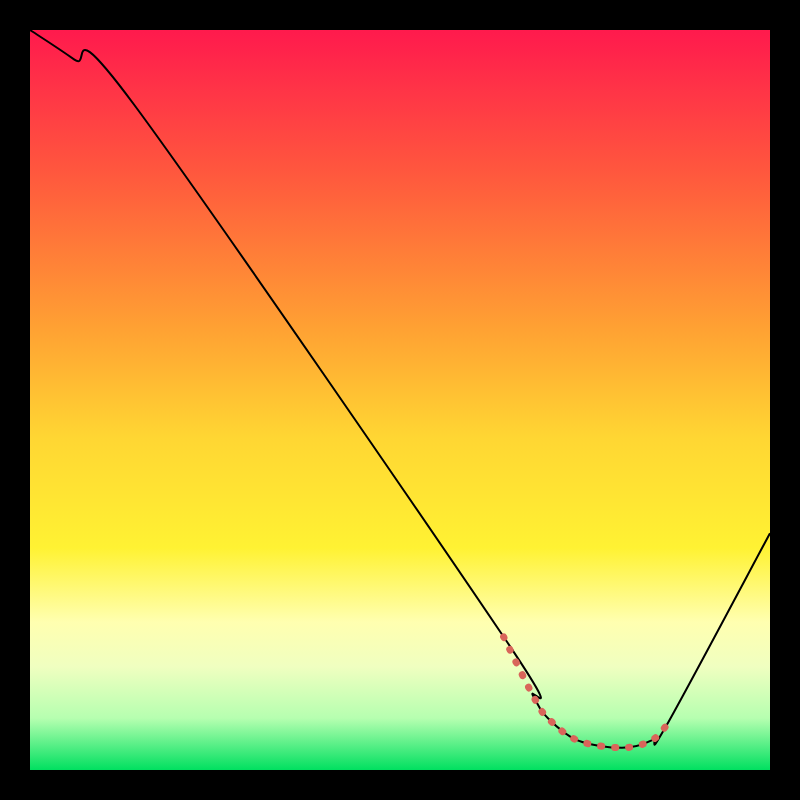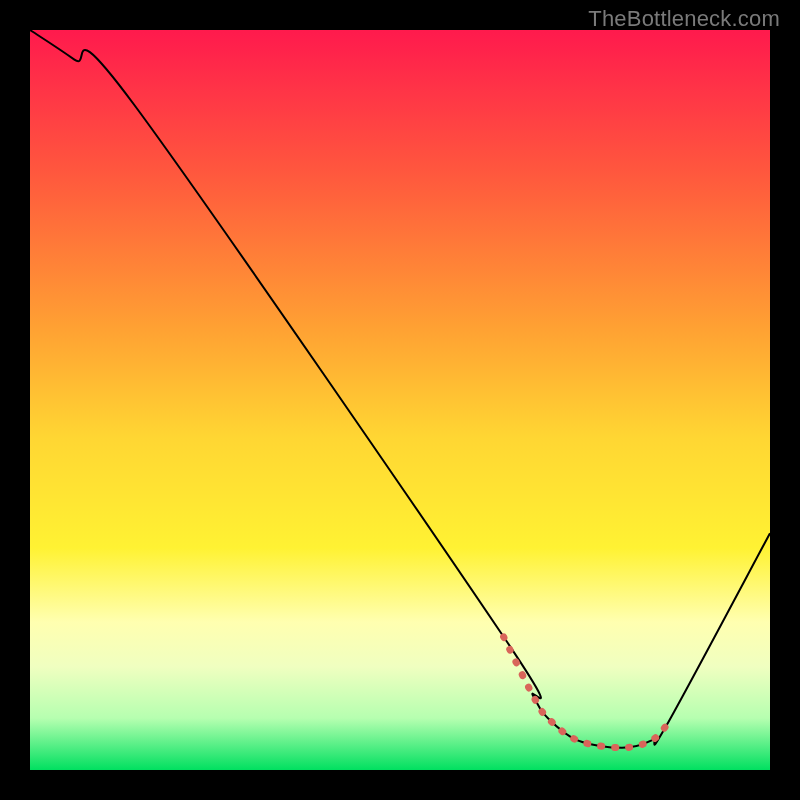--- a/index.html
+++ b/index.html
@@ -50,21 +50,20 @@
     color: #7a7a7a;
     font-size: 22px;
     letter-spacing: 0.2px;
     user-select: none;
   }
 </style>
 </head>
 <body>
 
 <div class="stage">
-  <div class="watermark">TheBottleneck.com</div>
 
   <div class="plot-area">
     <svg viewBox="0 0 740 740" preserveAspectRatio="none">
       <path fill="none" stroke="#000000" stroke-width="2" d="M 0.0 0.0 C 7.4 4.9, 27.1 17.3, 44.4 29.6 C 61.7 41.9, 32.1 -22.2, 103.6 74.0 C 175.1 170.2, 407.0 508.1, 473.6 606.8 C 540.2 705.5, 495.8 652.4, 503.2 666.0 C 510.6 679.6, 510.6 680.8, 518.0 688.2 C 525.4 695.6, 535.3 705.5, 547.6 710.4 C 559.9 715.3, 579.7 717.8, 592.0 717.8 C 604.3 717.8, 614.2 714.1, 621.6 710.4 C 629.0 706.7, 616.7 730.1, 636.4 695.6 C 656.1 661.1, 722.7 535.3, 740.0 503.2"></path>
       <path fill="none" stroke="#d9655a" stroke-width="7" stroke-linecap="round" stroke-dasharray="1 13" d="M 473.6 606.8 C 478.5 616.7, 495.8 652.4, 503.2 666.0 C 510.6 679.6, 510.6 680.8, 518.0 688.2 C 525.4 695.6, 535.3 705.5, 547.6 710.4 C 559.9 715.3, 579.7 717.8, 592.0 717.8 C 604.3 717.8, 614.2 714.1, 621.6 710.4 C 629.0 706.7, 633.9 698.1, 636.4 695.6"></path>
     </svg>
   </div>
 </div>
 
 </body></html>

